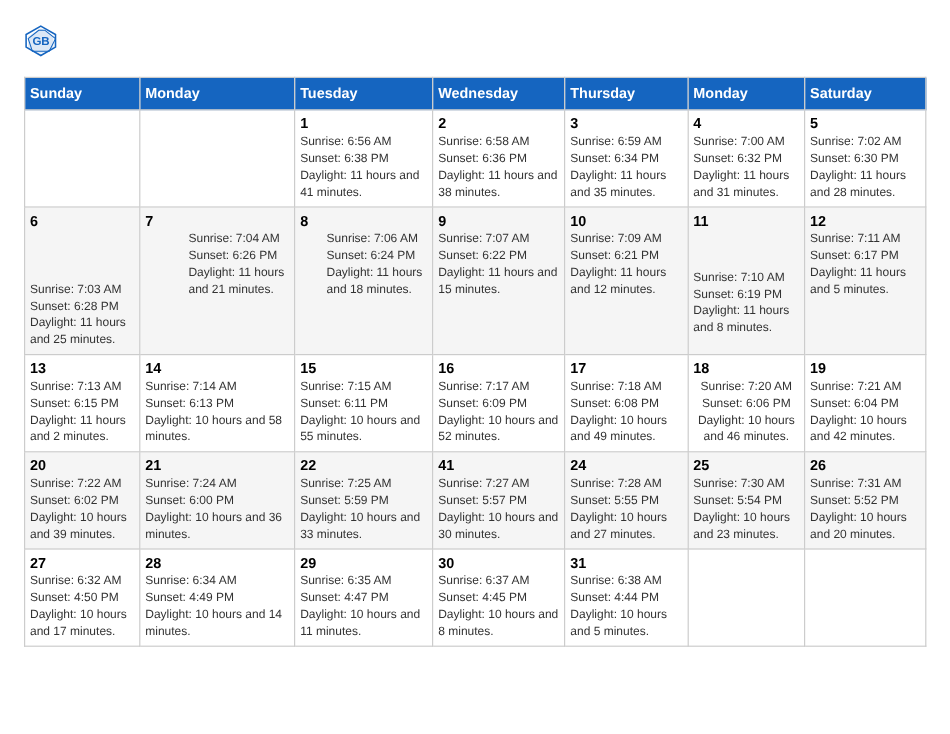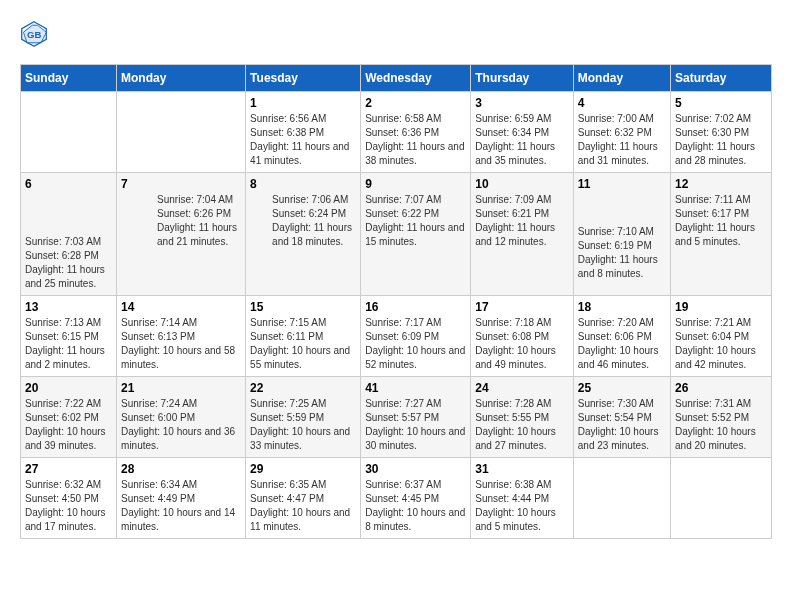--- a/index.html
+++ b/index.html
@@ -223,21 +223,21 @@
 Daylight: 10 hours and 52 minutes.</div>
         </td>
         <td>
           <span class="day-num">17</span>
           <div class="day-info" style="white-space: pre-line;">Sunrise: 7:18 AM
 Sunset: 6:08 PM
 Daylight: 10 hours and 49 minutes.</div>
         </td>
         <td>
           <span class="day-num">18</span>
-          <div class="day-info" style="white-space: pre-line;">Sunrise: 7:20 AM
+          <div class="day-info" style="white-space: pre-line; text-align: center;">Sunrise: 7:20 AM
 Sunset: 6:06 PM
 Daylight: 10 hours and 46 minutes.</div>
         </td>
         <td>
           <span class="day-num">19</span>
           <div class="day-info" style="white-space: pre-line;">Sunrise: 7:21 AM
 Sunset: 6:04 PM
 Daylight: 10 hours and 42 minutes.</div>
         </td>
       </tr>

